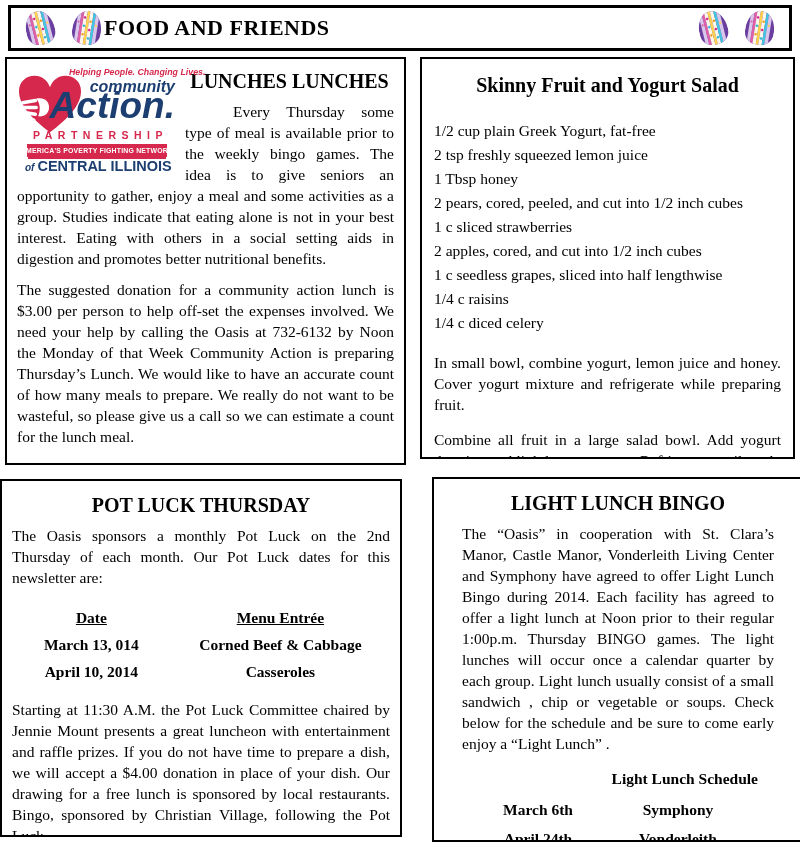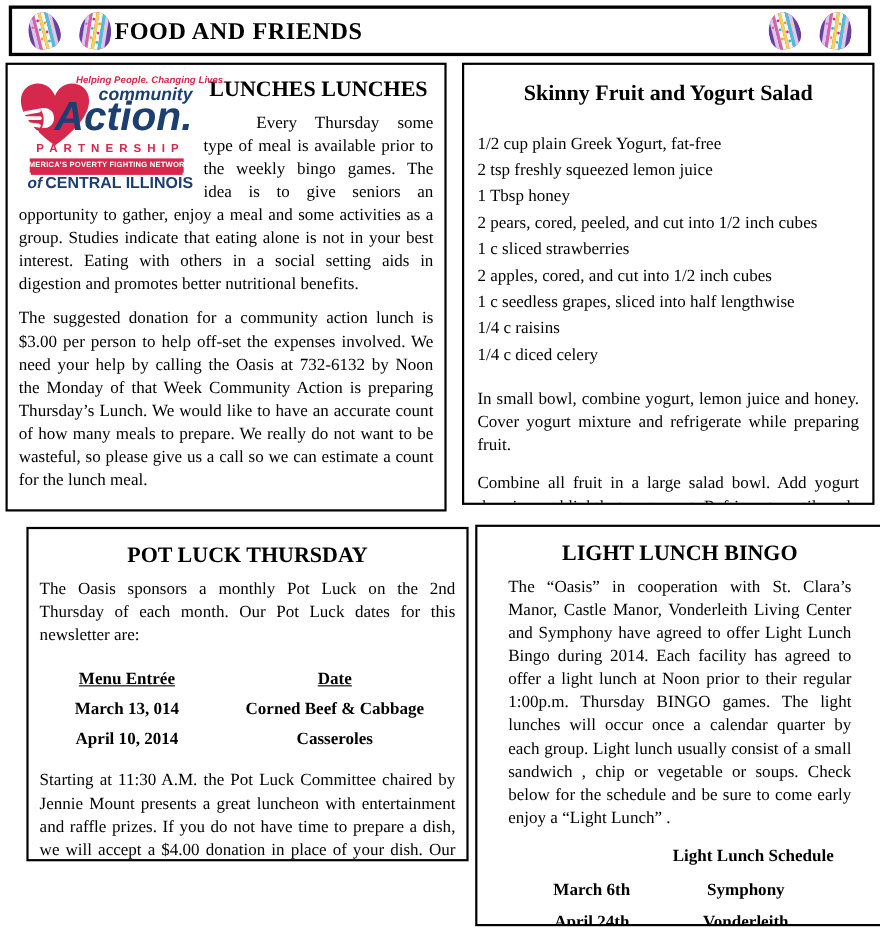--- a/index.html
+++ b/index.html
@@ -24,21 +24,21 @@
   .egg.tilt-l { transform:rotate(-14deg); }
   .egg.tilt-r { transform:rotate(9deg); }
   .masthead-title {
     font-size:22px; font-weight:bold; letter-spacing:.5px;
     text-align:left; flex:1;
   }
 
   
   .box-tl { left:5px;   top:57px;  width:401px; height:408px; padding:8px 10px; }
   .box-tr { left:420px; top:57px;  width:375px; height:402px; padding:12px 12px; }
-  .box-bl { left:24px;   top:479px; width:402px; height:304px; padding:10px 10px; }
+  .box-bl { left:0;   top:479px; width:402px; height:358px; padding:10px 10px; }
   .box-br { left:432px; top:477px; width:372px; height:365px; padding:10px 28px; }
 
   .section-title {
     font-size:20px; font-weight:bold; text-align:center;
     margin:2px 0 8px 0; line-height:1.2;
   }
   p.body { text-align:justify; line-height:21px; margin-bottom:10px; }
   .indent-first { text-indent:48px; }
 
   
@@ -70,21 +70,21 @@
     position:absolute; left:10px; top:77px; width:140px; height:13px;
     background:#d6274c; color:#fff; font-size:6.9px; font-weight:bold;
     display:flex; align-items:center; justify-content:center;
     white-space:nowrap; letter-spacing:.2px;
     box-shadow:0 3px 0 -1px #d6274c;
   }
   .ca-region {
     position:absolute; left:8px; top:91px; width:150px;
     color:#1c3e70; font-size:14.5px; font-weight:bold; white-space:nowrap;
   }
-  .ca-of { font-size:14px; font-style:italic; font-weight:bold; margin-right:3px;text-align:center; }
+  .ca-of { font-size:10px; font-style:italic; font-weight:bold; margin-right:3px;text-align:center; }
 
   
   .recipe-list { list-style:none; margin-top:22px; margin-bottom:18px; }
   .recipe-list li { line-height:23px; margin-bottom:1px; }
   .box-tr p.body { margin-bottom:0; margin-top:14px; }
 
   
   .pl-grid { display:grid; grid-template-columns:42% 58%; margin:16px 0 14px 0; }
   .pl-grid span { text-align:center; font-weight:bold; line-height:27px; }
   .pl-head { text-decoration:underline; }
@@ -259,22 +259,22 @@
   </ul>
   <p class="body">In small bowl, combine yogurt, lemon juice and honey. Cover yogurt mixture and refrigerate while preparing fruit.</p>
   <p class="body">Combine all fruit in a large salad bowl.  Add yogurt dressing and lightly toss to coat.  Refrigerate until ready to serve. For best results, serve salad within 1-2 hrs of preparing.</p>
 </div>
 
 <div class="box box-bl">
   <h2 class="section-title">POT LUCK THURSDAY</h2>
   <p class="body">The Oasis sponsors a monthly Pot Luck on the 2nd Thursday of each month.  Our Pot Luck dates for this newsletter are:</p>
 
   <div class="pl-grid">
+    <span class="pl-head">Date</span>
     <span class="pl-head">Menu Entrée</span>
-    <span class="pl-head">Date</span>
     <span>March 13, 014</span>
     <span>Corned Beef &amp; Cabbage</span>
     <span>April 10, 2014</span>
     <span>Casseroles</span>
   </div>
 
   <p class="body">Starting at 11:30 A.M. the Pot Luck Committee chaired by Jennie Mount presents a great luncheon with entertainment and raffle prizes.  If you do not have time to prepare a dish, we will accept a $4.00 donation in place of your dish.  Our drawing for a free lunch is sponsored by local restaurants.  Bingo, sponsored by Christian Village, following the Pot Luck.</p>
 
 </div>
 

